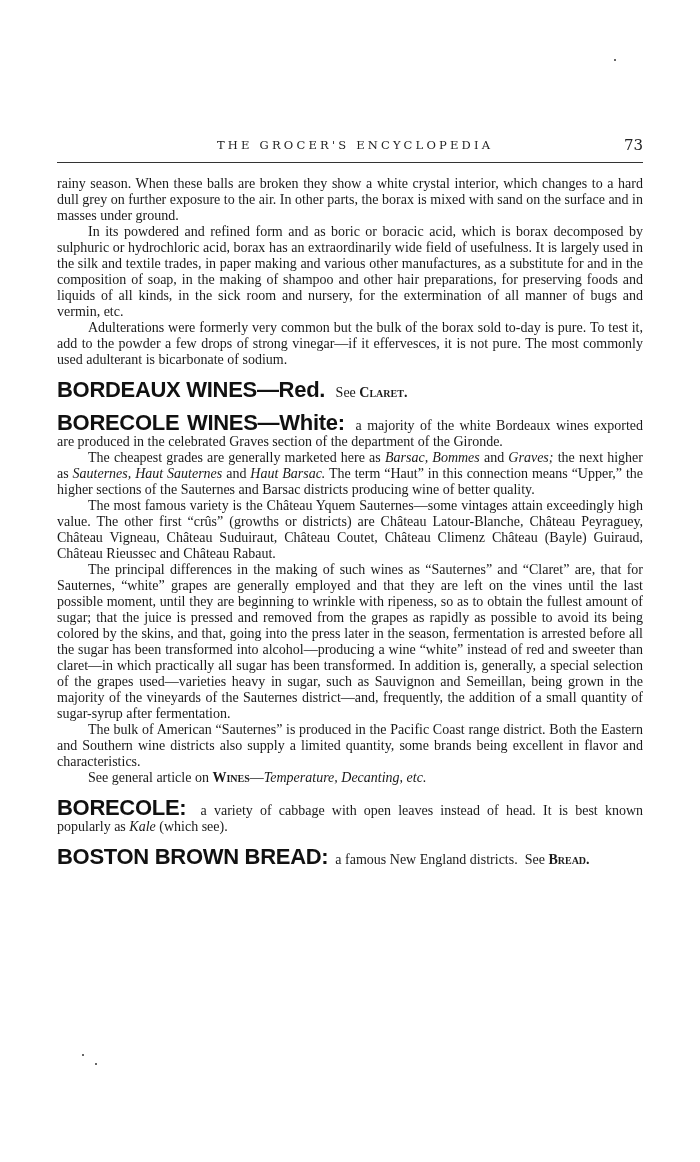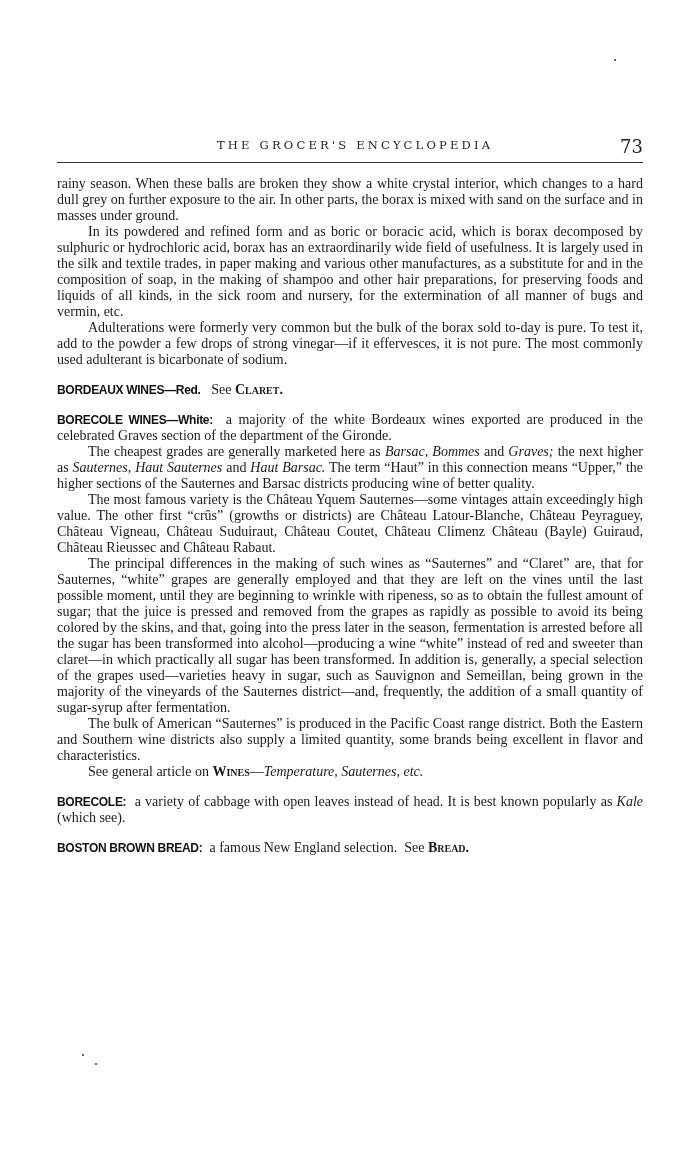--- a/index.html
+++ b/index.html
@@ -3,27 +3,27 @@
 <meta charset="utf-8">
 <style>
   html, body { margin: 0; padding: 0; background: #ffffff; }
   body { width: 700px; height: 1162px; position: relative; overflow: hidden;
          font-family: "Liberation Serif", "DejaVu Serif", serif; color: #1a1a1a; }
   .speck { position: absolute; width: 2px; height: 2px; background: #333; border-radius: 1px; }
   .page { position: absolute; left: 57px; top: 136px; width: 586px; }
   .running-head { position: relative; height: 20px; font-size: 11.5px; letter-spacing: 3.2px;
                   font-family: "DejaVu Serif", serif; color: #222; }
   .running-head .title { position: absolute; left: 160px; top: 2px; }
-  .running-head .folio { position: absolute; right: 0; top: 0; font-size: 18px; letter-spacing: 0; }
+  .running-head .folio { position: absolute; right: 0; top: 0; font-size: 15px; letter-spacing: 0; }
   .rule { height: 1px; background: #333; margin-top: 6px; margin-bottom: 13px; }
   p { margin: 0; font-size: 14px; line-height: 16px; text-align: justify; }
   p.indent { text-indent: 31px; }
   .entry { margin-top: 12px; }
   .hw { font-family: "Liberation Sans", "DejaVu Sans", sans-serif; font-weight: bold;
-        font-size: 12px; letter-spacing: -0.3px; color: #111; }
+        font-size: 22px; letter-spacing: -0.3px; color: #111; }
   .sc { font-variant: small-caps; font-weight: bold; }
   em { font-style: italic; }
 </style>
 </head>
 <body>
 
 <div class="speck" style="left:614px; top:59px;"></div>
 <div class="speck" style="left:82px; top:1054px;"></div>
 <div class="speck" style="left:95px; top:1063px;"></div>
 
@@ -51,32 +51,32 @@
 
   <div class="entry" style="margin-top:14px;">
     <p>
       <span class="hw">BORECOLE WINES—White:</span>&nbsp;
       <span>a majority of the white Bordeaux wines exported are produced in the celebrated Graves section of the department of the Gironde.</span>
     </p>
     <p class="indent"><span>The cheapest grades are generally marketed here as </span><em>Barsac, Bommes</em><span> and </span><em>Graves;</em><span> the next higher as </span><em>Sauternes, Haut Sauternes</em><span> and </span><em>Haut Barsac.</em><span> The term “Haut” in this connection means “Upper,” the higher sections of the Sauternes and Barsac districts producing wine of better quality.</span></p>
     <p class="indent">The most famous variety is the Château Yquem Sauternes—some vintages attain exceedingly high value. The other first “crûs” (growths or districts) are Château Latour-Blanche, Château Peyraguey, Château Vigneau, Château Suduiraut, Château Coutet, Château Climenz Château (Bayle) Guiraud, Château Rieussec and Château Rabaut.</p>
     <p class="indent">The principal differences in the making of such wines as “Sauternes” and “Claret” are, that for Sauternes, “white” grapes are generally employed and that they are left on the vines until the last possible moment, until they are beginning to wrinkle with ripeness, so as to obtain the fullest amount of sugar; that the juice is pressed and removed from the grapes as rapidly as possible to avoid its being colored by the skins, and that, going into the press later in the season, fermentation is arrested before all the sugar has been transformed into alcohol—producing a wine “white” instead of red and sweeter than claret—in which practically all sugar has been transformed. In addition is, generally, a special selection of the grapes used—varieties heavy in sugar, such as Sauvignon and Semeillan, being grown in the majority of the vineyards of the Sauternes district—and, frequently, the addition of a small quantity of sugar-syrup after fermentation.</p>
     <p class="indent">The bulk of American “Sauternes” is produced in the Pacific Coast range district. Both the Eastern and Southern wine districts also supply a limited quantity, some brands being excellent in flavor and characteristics.</p>
-    <p class="indent"><span>See general article on </span><span class="sc">Wines</span><span>—</span><em>Temperature, Sauternes, etc.</em></p>
+    <p class="indent"><span>See general article on </span><span class="sc">Wines</span><span>—</span><em>Temperature, Decanting, etc.</em></p>
   </div>
 
   <div class="entry" style="margin-top:14px;">
     <p>
       <span class="hw">BORECOLE:</span>&nbsp;
       <span>a variety of cabbage with open leaves instead of head. It is best known popularly as </span><em>Kale</em><span> (which see).</span>
     </p>
   </div>
 
   <div class="entry" style="margin-top:14px;">
     <p>
       <span class="hw">BOSTON BROWN BREAD:</span>&nbsp;
-      <span>a famous New England selection.</span>&nbsp;
+      <span>a famous New England districts.</span>&nbsp;
       <span>See</span>
       <span class="sc">Bread.</span>
     </p>
   </div>
 
 </div>
 
 </body></html>

